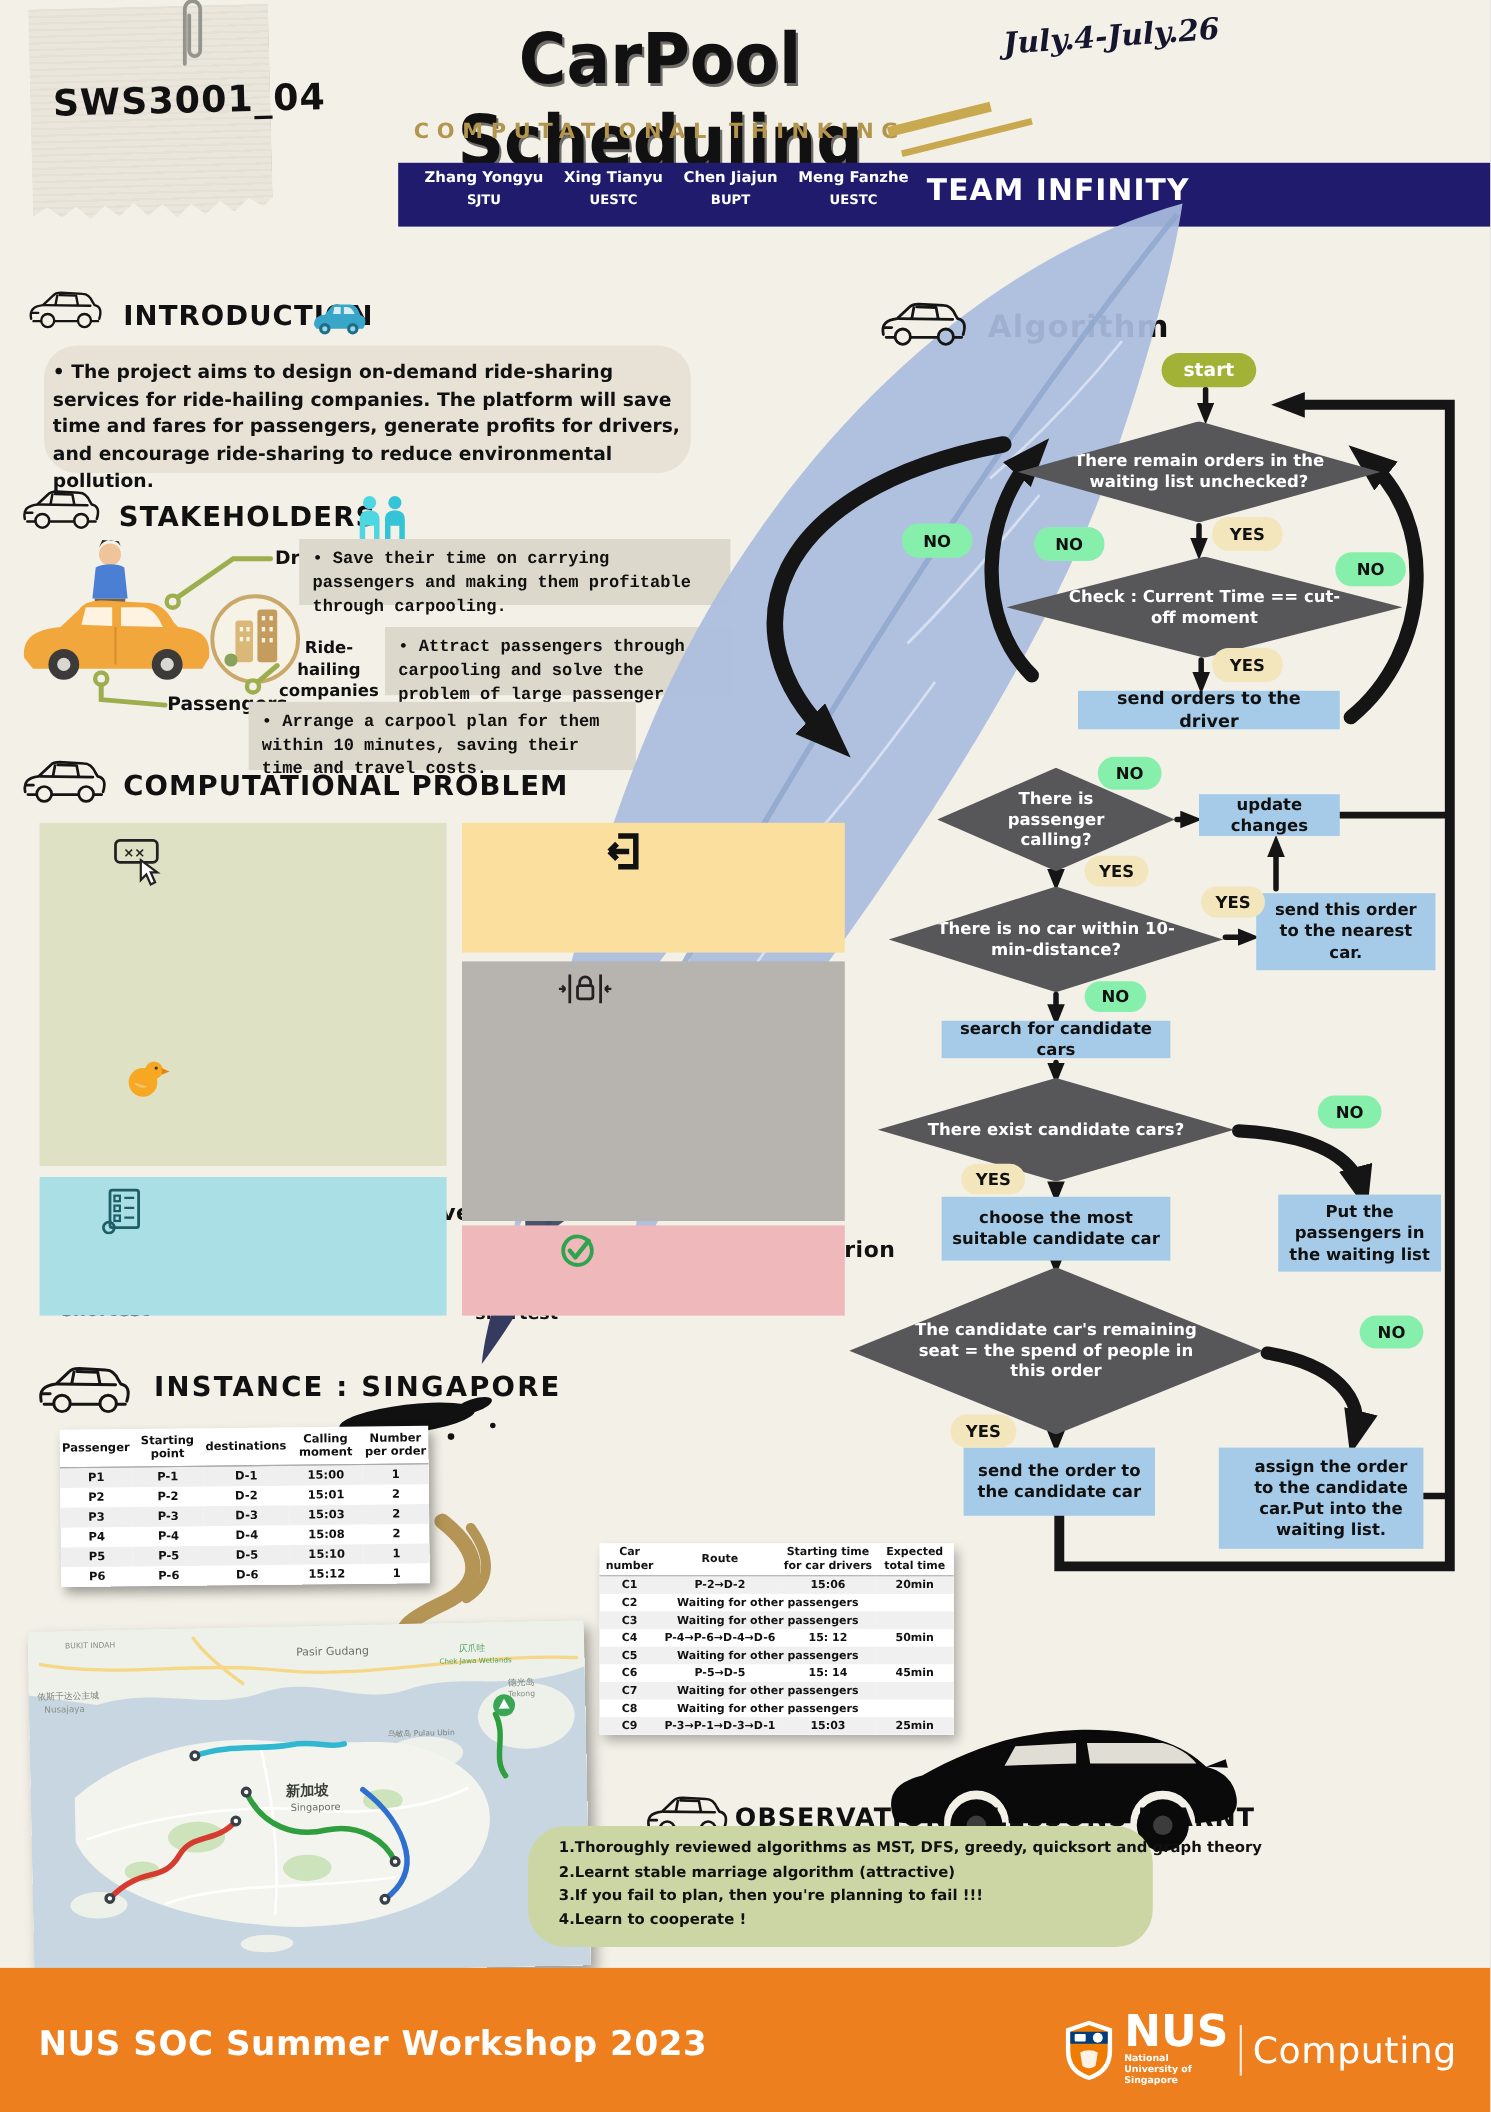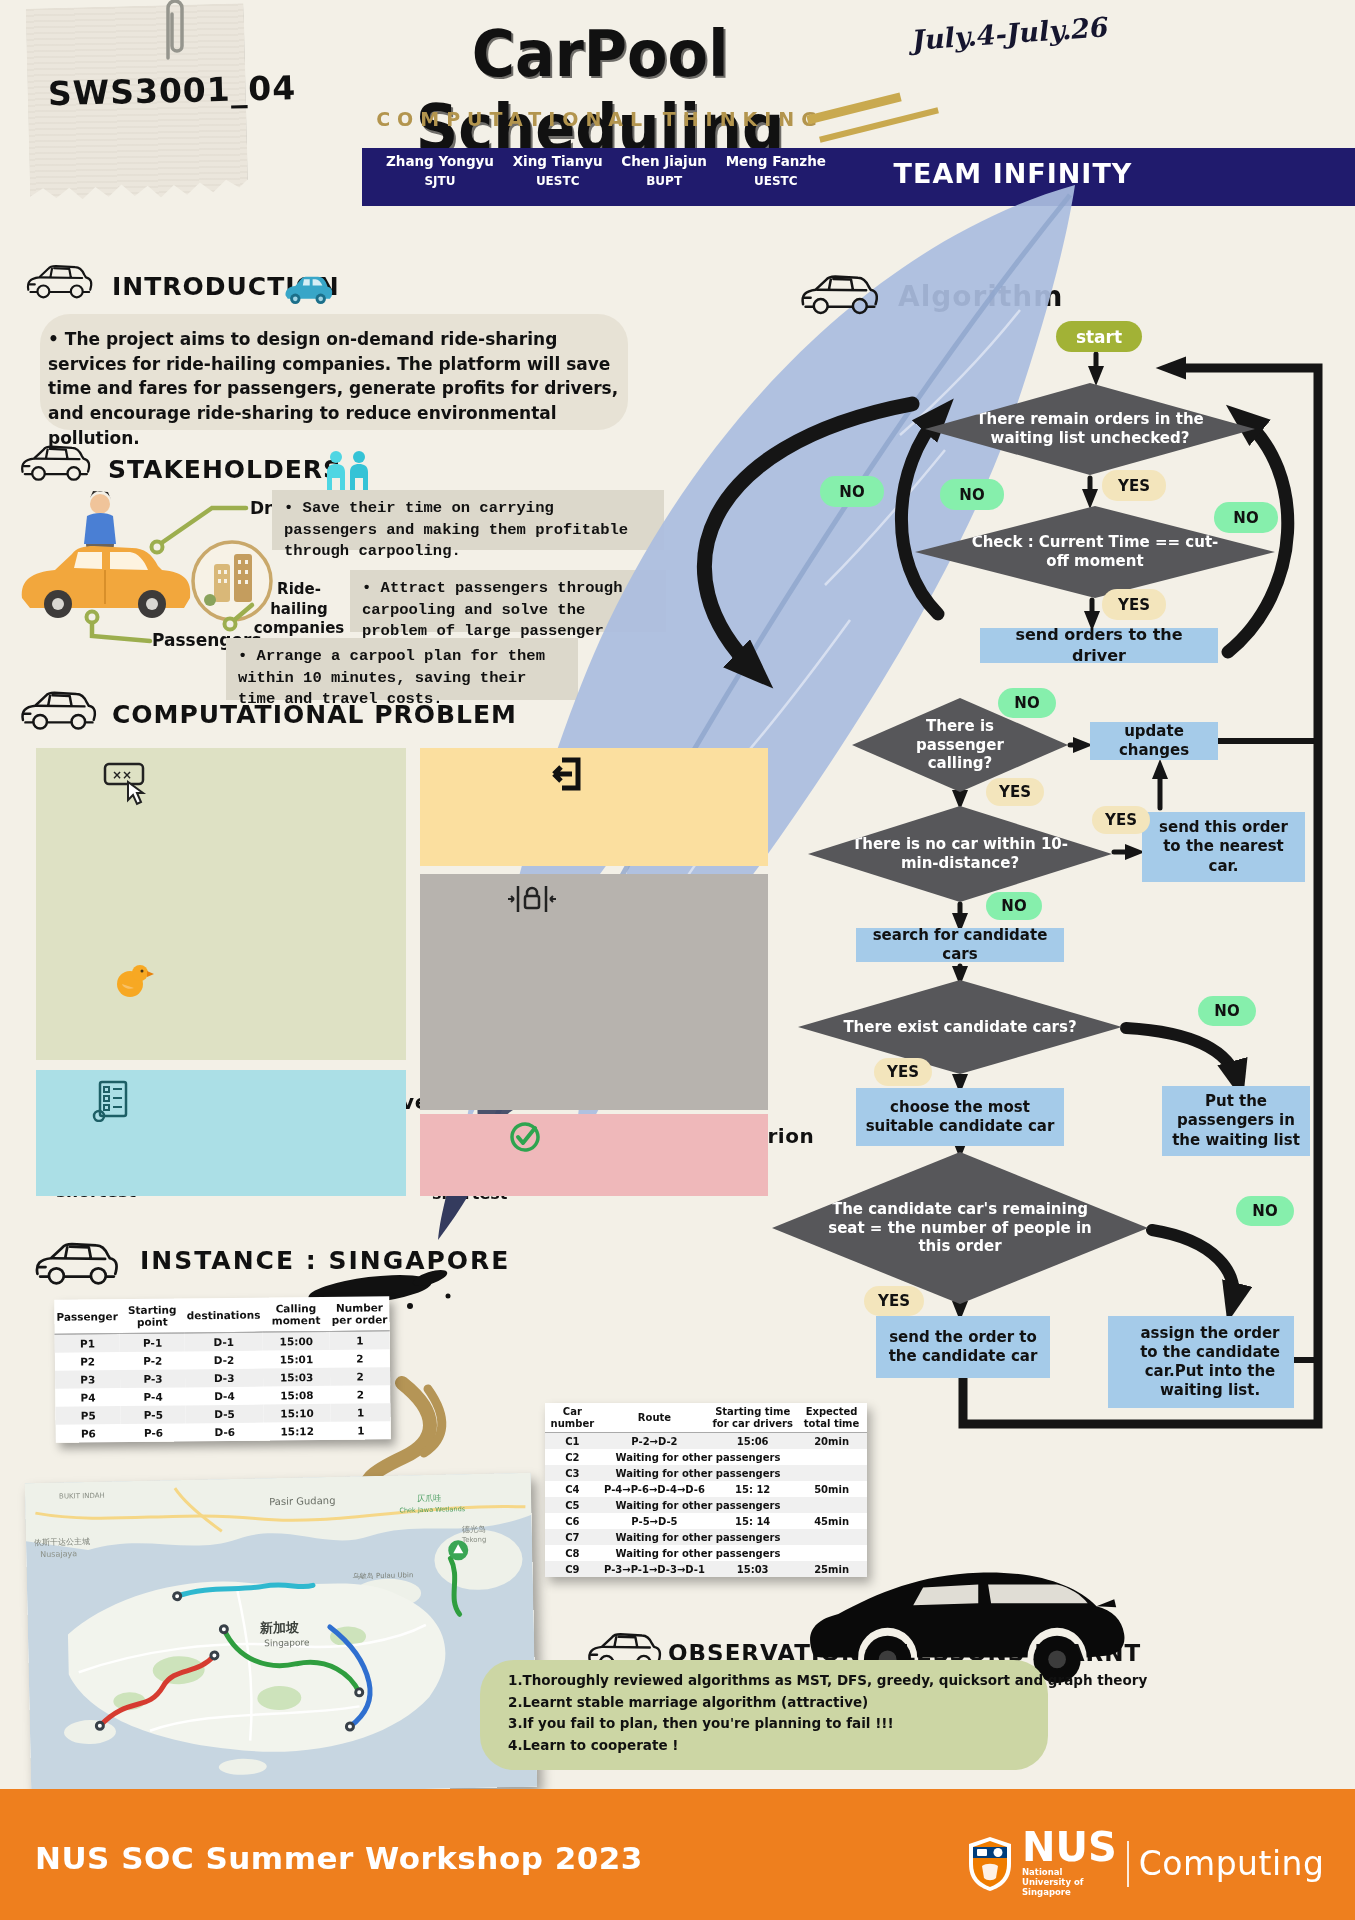--- a/index.html
+++ b/index.html
@@ -19,21 +19,21 @@
   #subtitle{left:330px;top:108px;width:540px;text-align:center;font-size:19px;font-weight:900;
     letter-spacing:7px;color:#b3954e;}
   #date-script{left:912px;top:18px;font-family:"DejaVu Serif","Liberation Serif",serif;font-style:italic;
     font-weight:bold;font-size:27px;color:#15152e;transform:rotate(-4deg);}
   .gold-slash{position:absolute;background:#c9a94f;transform:rotate(-14deg);}
   #team-bar{left:362px;top:148px;width:993px;height:58px;background:#201b6d;}
   #members{left:386px;top:153px;width:440px;height:48px;display:flex;justify-content:space-between;}
   .member{text-align:center;color:#fff;}
   .member .nm{font-size:13.5px;font-weight:900;white-space:nowrap;}
   .member .sc{font-size:12px;font-weight:bold;margin-top:5px;}
-  #team-name{left:893px;top:158px;width:240px;color:#fff;font-size:27px;font-weight:900;letter-spacing:1px;text-align:center;}
+  #team-name{left:842px;top:158px;width:240px;color:#fff;font-size:27px;font-weight:900;letter-spacing:1px;text-align:center;}
   
   .sec-h{position:absolute;font-size:25px;font-weight:900;letter-spacing:1px;white-space:nowrap;}
   
   .txt{font-weight:bold;line-height:1.45;}
   #intro-box{left:40px;top:314px;width:588px;height:116px;background:#e7e2d5;border-radius:30px;padding:13px 8px;box-sizing:border-box;}
   #intro-box .txt{font-size:17px;}
   .bullet::before{content:"•  ";}
   .stake-box{position:absolute;background:#dcd8cb;padding:8px 12px;box-sizing:border-box;}
   .stake-box .txt{font-size:15.5px;line-height:1.4;font-family:Liberation Mono, monospace;}
   .stake-label{position:absolute;font-weight:900;}
@@ -372,21 +372,21 @@
 
   <div class="fc-box" style="left:856px;top:928px;width:208px;height:34px;">search for candidate cars</div>
 
   <div class="fc-diamond" style="left:798px;top:980px;width:324px;height:94px;">
     <span>There exist candidate cars?</span>
     </div>
   <div class="fc-box" style="left:856px;top:1088px;width:208px;height:58px;">choose the most suitable candidate car</div>
   <div class="fc-box" style="left:1162px;top:1086px;width:148px;height:70px;">Put the passengers in the waiting list</div>
 
   <div class="fc-diamond" style="left:772px;top:1152px;width:376px;height:152px;">
-    <span>The candidate car's remaining seat = the number of people in this order</span>
+    <span>The candidate car's remaining seat = the spend of people in this order</span>
     </div>
   <div class="fc-box" style="left:876px;top:1316px;width:174px;height:62px;">send the order to the candidate car</div>
   <div class="fc-box" style="left:1108px;top:1316px;width:186px;height:92px;padding-left:24px;">assign the order to the candidate car.Put into the waiting list.</div>
 
   <div class="pill yes" style="left:1102px;top:470px;width:64px;height:31px;">YES</div>
   <div class="pill no" style="left:820px;top:476px;width:64px;height:31px;">NO</div>
   <div class="pill no" style="left:940px;top:479px;width:64px;height:31px;">NO</div>
   <div class="pill no" style="left:1214px;top:502px;width:64px;height:31px;">NO</div>
   <div class="pill yes" style="left:1102px;top:589px;width:64px;height:31px;">YES</div>
   <div class="pill no" style="left:998px;top:688px;width:58px;height:30px;">NO</div>

